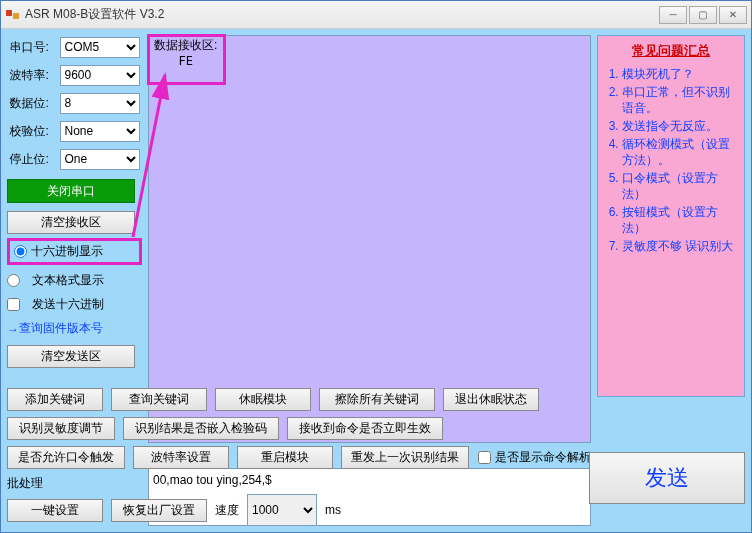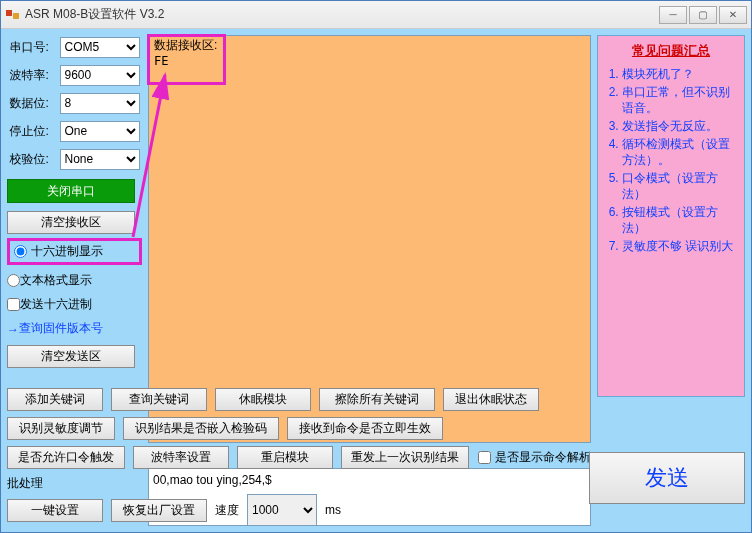--- a/index.html
+++ b/index.html
@@ -14,25 +14,25 @@
 .client > .main { display: flex; gap: 6px; height: 100%; }
 
 .leftcol { width: 135px; display: flex; flex-direction: column; gap: 2px; }
 .row { display: flex; align-items: center; gap: 4px; height: 24px; margin-bottom: 2px; justify-content: center; }
 .row .lbl { width: 46px; text-align: left; color: #000; }
 select.combo { width: 80px; height: 21px; border: 1px solid #7b9ebd; background: #fff; }
 .btn { border: 1px solid #8a8a8a; background: linear-gradient(#f7f7f7,#e1e1e1); height: 23px; display: inline-flex; align-items: center; justify-content: center; padding: 0 8px; color: #000; }
 .btn-green { width: 128px; height: 24px; background: #0a9b0a; color: #fff; border: 1px solid #077a07; margin-top: 4px; margin-bottom: 6px; font-weight: normal; }
 .btn-wide { width: 128px; }
 .radio-box { border: 3px solid #e524c6; padding: 2px 4px; display: inline-flex; align-items: center; gap: 4px; margin: 2px 0; }
-.check-row { display: flex; align-items: center; gap: 0; margin: 2px 0; height: 18px; }
+.check-row { display: flex; align-items: center; gap: 12px; margin: 2px 0; height: 18px; }
 .link { color: #1040ff; cursor: pointer; }
 
 .midcol { flex: 1; display: flex; flex-direction: column; }
-.recv-area { background: #fdba74; border: 1px solid #7b9ebd; flex: 1; padding: 4px; color: #000; position: relative; height: 248px; }
+.recv-area { background: #c4b5fd; border: 1px solid #7b9ebd; flex: 1; padding: 4px; color: #000; position: relative; height: 248px; text-align: center; }
 .recv-highlight { position: absolute; border: 3px solid #e524c6; left: -2px; top: -2px; padding: 0 6px 14px 4px; }
 .recv-highlight .lbl-text { display:block; }
 .recv-highlight .data-text { margin-top: 2px; font-family: monospace; }
 .send-row { display: flex; align-items: center; margin-top: 6px; }
 .send-lbl { flex: 0 0 auto; }
 .send-chk { margin-left: auto; display: flex; align-items: center; gap: 4px; }
 .send-area { background: #fff; border: 1px solid #7b9ebd; height: 58px; padding: 4px; font-family: monospace; margin-top: 2px; }
 
 .rightcol { width: 148px; border: 1px solid #6aa8d8; background: #f9a8d4; padding: 6px 6px; height: 362px; }
 .rightcol h4 { color: #d00000; text-align: center; text-decoration: underline; font-size: 13px; font-weight: bold; margin-bottom: 6px; }
@@ -78,26 +78,26 @@
         </div>
         <div class="row">
           <span class="lbl">波特率:</span>
           <select class="combo"><option>9600</option></select>
         </div>
         <div class="row">
           <span class="lbl">数据位:</span>
           <select class="combo"><option>8</option></select>
         </div>
         <div class="row">
+          <span class="lbl">校验位:</span>
+          <select class="combo"><option>None</option></select>
+        </div>
+        <div class="row">
           <span class="lbl">停止位:</span>
           <select class="combo"><option>One</option></select>
-        </div>
-        <div class="row">
-          <span class="lbl">校验位:</span>
-          <select class="combo"><option>None</option></select>
         </div>
         <button class="btn btn-green">关闭串口</button>
         <button class="btn btn-wide">清空接收区</button>
         <div class="radio-box">
           <input type="radio" checked="" style="">
           <span>十六进制显示</span>
         </div>
         <div class="check-row">
           <input type="radio" style="">
           <span>文本格式显示</span>

